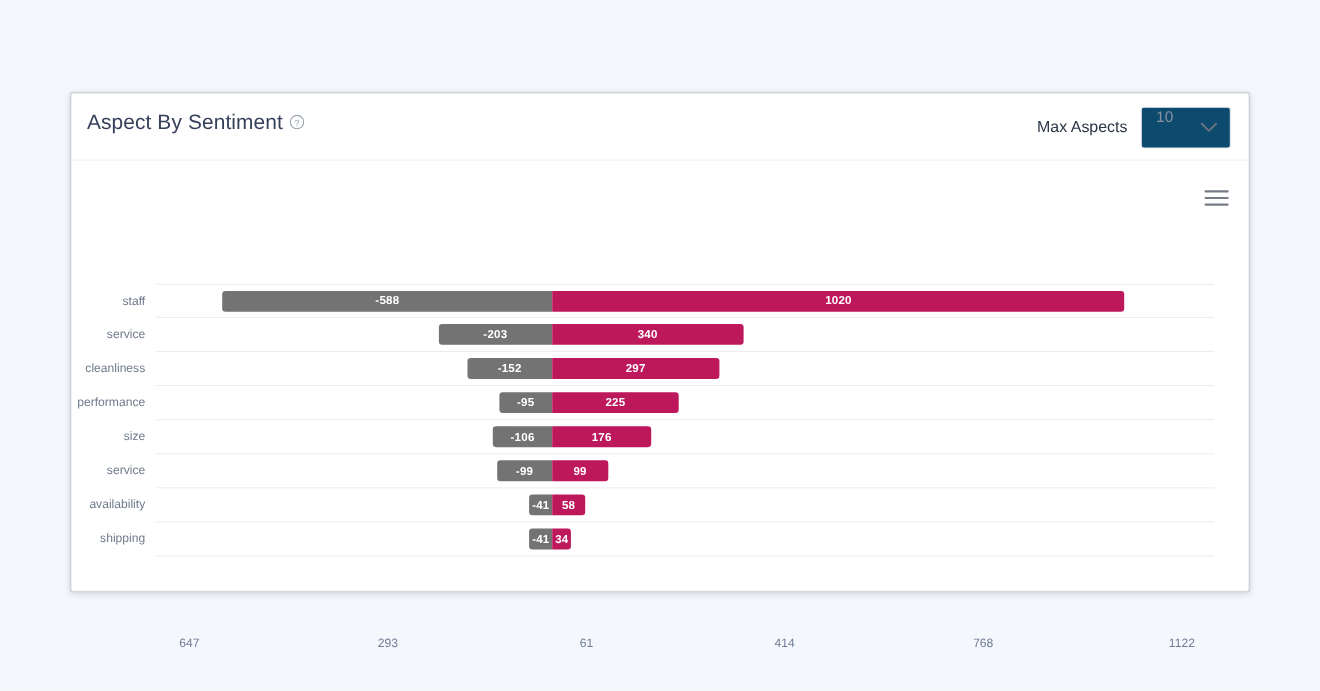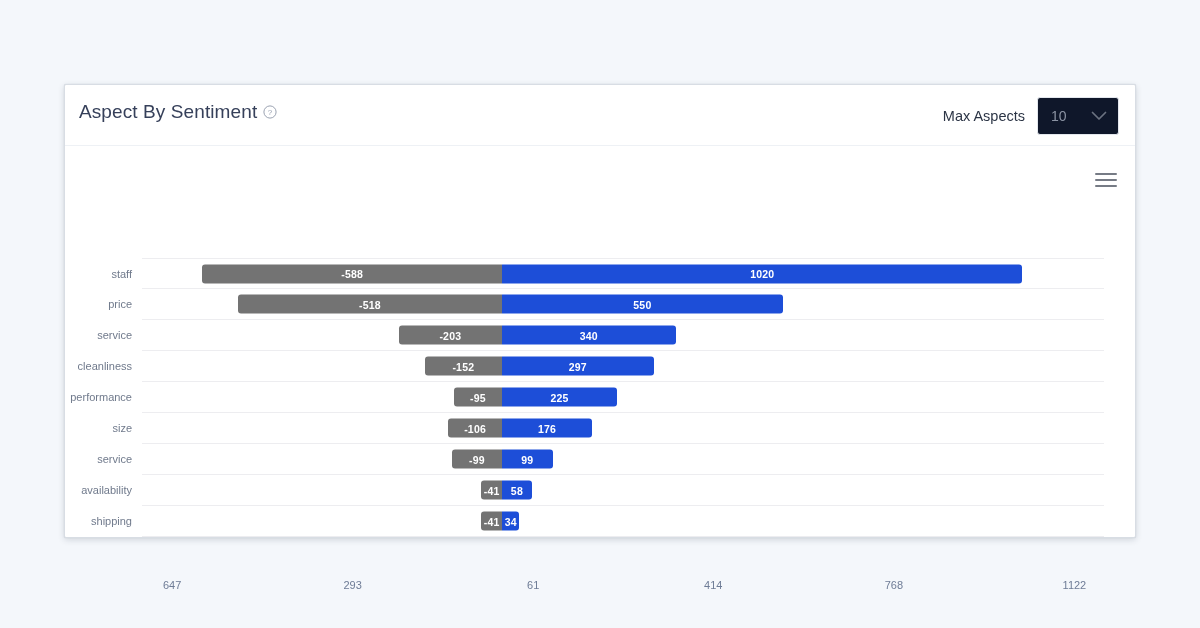--- a/index.html
+++ b/index.html
@@ -57,23 +57,23 @@
   .max-aspects-label {
     font-size: 14.5px;
     color: #2b3445;
     white-space: nowrap;
   }
   .select-box {
     position: relative;
     width: 82px; height: 38px;
     border: 1px solid #e3e7ed;
     border-radius: 3px;
-    background: #0f172a;
-    display: flex;
-    align-items: center;
+    background: #0c4a6e;
+    display: flex;
+    align-items: flex-start;
   }
   .select-value {
     font-size: 14px;
     color: #8b93a3;
     padding-left: 13px;
   }
   .select-caret {
     position: absolute;
     right: 11px; top: 50%;
     transform: translateY(-50%);
@@ -141,21 +141,21 @@
     display: flex;
     align-items: center;
     justify-content: center;
     font-size: 10.5px;
     font-weight: bold;
     color: #ffffff;
     letter-spacing: .2px;
     overflow: hidden;
   }
   .bar.neg { background: #737373; border-radius: 3px 0 0 3px; }
-  .bar.pos { background: #1d4ed8; border-radius: 0 3px 3px 0; }
+  .bar.pos { background: #be185d; border-radius: 0 3px 3px 0; }
 
   
   .axis {
     position: absolute;
     left: 0; top: 310px;
     width: 962px;
     height: 30px;
   }
   .tick {
     position: absolute;
@@ -199,25 +199,20 @@
         <span></span>
         <span></span>
       </div>
 
       <div class="plot">
         <div class="rows" id="rows">
             <div class="row">
               <div class="cat-label">staff</div>
               <div class="bar neg" style="left: 60.1888px; width: 299.924px;">-588</div>
               <div class="bar pos" style="left: 360.112px; width: 520.276px;">1020</div>
-            </div>
-            <div class="row">
-              <div class="cat-label">price</div>
-              <div class="bar neg" style="left: 95.894px; width: 264.218px;">-518</div>
-              <div class="bar pos" style="left: 360.112px; width: 280.541px;">550</div>
             </div>
             <div class="row">
               <div class="cat-label">service</div>
               <div class="bar neg" style="left: 256.567px; width: 103.545px;">-203</div>
               <div class="bar pos" style="left: 360.112px; width: 173.425px;">340</div>
             </div>
             <div class="row">
               <div class="cat-label">cleanliness</div>
               <div class="bar neg" style="left: 282.581px; width: 77.5313px;">-152</div>
               <div class="bar pos" style="left: 360.112px; width: 151.492px;">297</div>

